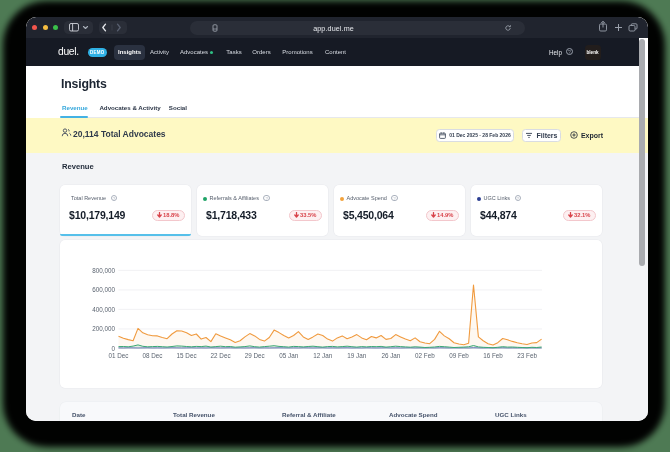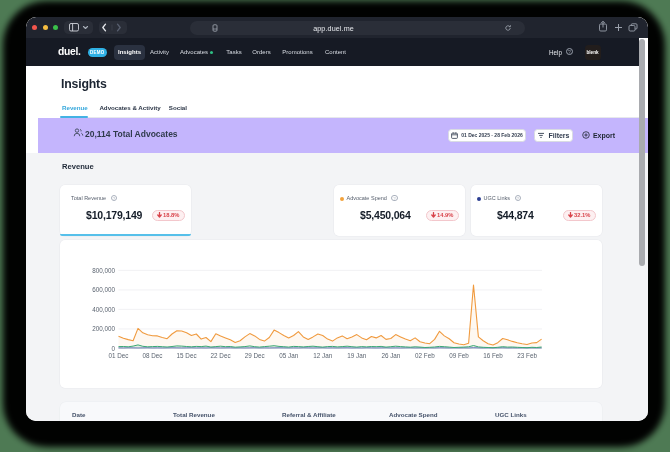--- a/index.html
+++ b/index.html
@@ -18,60 +18,60 @@
   .tpill { position:absolute; top:4px; height:13px; background:#2a2e38; border-radius:4.5px; }
   .sbpill { left:38px; width:29px; }
   .bfpill { left:73px; width:28px; }
   .urlbar { position:absolute; left:164px; top:3.5px; width:335px; height:14px; border-radius:7px;
             background:#2a2e38; }
   .urltext { position:absolute; left:0; right:48px; top:3.5px; text-align:center; font-size:7.2px;
              color:#e8eaee; letter-spacing:0.1px; }
   .ticon { position:absolute; top:0; }
   
   .abar { position:absolute; left:0; top:21px; width:613px; height:28px; background:#161a24; }
-  .logo { position:absolute; left:32px; top:8px; font-size:10.3px; font-weight:bold; color:#fff; letter-spacing:-0.3px;}
+  .logo { position:absolute; left:32px; top:8px; font-size:10.3px; font-weight:normal; color:#fff; letter-spacing:-0.3px;}
   .demo { position:absolute; left:62px; top:9.5px; width:18.5px; height:9px; border-radius:4.5px;
           background:#2fb0e4; color:#fff; font-size:4.5px; font-weight:bold; text-align:center; line-height:9.5px; letter-spacing:0.2px;}
   .navactive { position:absolute; left:88px; top:6.5px; width:31px; height:15px; border-radius:4px;
                background:#2a3140; color:#fff; font-size:6px; font-weight:600; text-align:center; line-height:15px; }
   .navitem { position:absolute; top:11px; transform:translateX(-50%); color:#d9dde4; font-size:6px; font-weight:500; white-space:nowrap; }
   .gdot { position:absolute; left:183.5px; top:12.5px; width:3.6px; height:3.6px; border-radius:50%; background:#2fbf84; }
   .help { position:absolute; left:523px; top:11px; color:#e6e9ee; font-size:6.3px; font-weight:500; }
   .helpi { position:absolute; left:540px; top:10px; width:7px; height:7px; border-radius:50%; border:0.8px solid #99a0ac;
            color:#99a0ac; font-size:5px; text-align:center; line-height:6.5px; }
   .avatar { position:absolute; left:558.5px; top:6.5px; width:16px; height:15px; border-radius:3.5px;
             background:#221d1c; color:#fff; font-size:4.6px; font-weight:bold; text-align:center; line-height:15px; }
   
   .h1 { position:absolute; left:35px; top:60px; font-size:12.3px; font-weight:bold; color:#1b2431; letter-spacing:-0.2px; }
   .tabs { position:absolute; left:0; top:87px; font-size:6.2px; }
   .tabline { position:absolute; left:35px; top:99.5px; width:578px; height:1px; background:#e6e8ec; }
   .tabu { position:absolute; left:34px; top:98.5px; width:28px; height:2px; background:#44b2e4; border-radius:1px; }
   .trev { position:absolute; left:36px; top:0; color:#36a8dc; font-weight:600; white-space:nowrap;}
   .tadv { position:absolute; left:73.4px; top:0; color:#2c3647; font-weight:600; white-space:nowrap;}
   .tsoc { position:absolute; left:142.8px; top:0; color:#2c3647; font-weight:600; white-space:nowrap;}
-  .band { position:absolute; left:12px; top:100.5px; width:622px; height:35px; background:#c4b5fd; }
+  .band { position:absolute; left:0; top:100.5px; width:622px; height:35px; background:#fef9c3; }
   .advcount { position:absolute; left:47px; top:11px; font-size:8.5px; font-weight:bold; color:#303b4c; }
   .btn { position:absolute; top:11px; height:13.5px; background:#fff; border:0.7px solid #d9dce2; border-radius:3.5px;
          font-size:7px; font-weight:bold; color:#323d4f; display:flex; align-items:center; justify-content:center; gap:3px; }
   .bdate { left:410px; width:78px; font-size:5px; }
   .bfilt { left:496px; width:39px; }
   .bexp  { left:541px; width:39px; border:none; background:transparent; color:#1f2733;}
   .section { position:absolute; left:0; top:135.5px; width:622px; height:268.5px; background:#f3f4f6; }
   .sectitle { position:absolute; left:36px; top:9px; font-size:7.6px; font-weight:bold; color:#1d2736; }
   .card { position:absolute; top:32.5px; width:131px; height:51px; background:#fff; border-radius:5px;
           box-shadow:0 0 0 0.6px #e9eaee; }
   .c1 { left:34px; } .c2 { left:171px; } .c3 { left:308px; } .c4 { left:445px;text-decoration:underline; }
   .c1::after { content:""; position:absolute; left:0; right:0; bottom:0; height:2px; background:#56c0ea; border-radius:0 0 5px 5px; }
   .clabel { position:absolute; left:11px; top:9.5px; font-size:5.5px; font-weight:500; color:#58606e; white-space:nowrap; }
   .cdot { position:absolute; left:6px; top:12px; width:4px; height:4px; border-radius:50%; }
   .cdot+ .clabel { left:12.5px; }
   .qi { display:inline-block; width:6.4px; height:6.4px; border:0.7px solid #aab1bd; border-radius:50%;
         vertical-align:-1px; margin-left:4.5px; position:relative; }
   .qi::after{ content:"?"; position:absolute; left:0; right:0; top:0.2px; font-size:4.4px; color:#aab1bd; text-align:center; line-height:5.5px;}
-  .cval { position:absolute; left:26px; top:24px; font-size:10.5px; font-weight:bold; color:#141c28; letter-spacing:-0.2px; }
+  .cval { position:absolute; left:9px; top:24px; font-size:10.5px; font-weight:bold; color:#141c28; letter-spacing:-0.2px; }
   .pill { position:absolute; right:6px; top:25px; height:10.5px; border-radius:5.5px; background:#fdf0f1;
           border:0.6px solid #f3c7cc; color:#d8434a; font-size:5.8px; font-weight:bold;
           display:flex; align-items:center; padding:0 4.5px 0 3.5px; gap:1.5px;}
   .chartcard { position:absolute; left:34px; top:87.5px; width:542px; height:148px; background:#fff; border-radius:5px;
                box-shadow:0 0 0 0.6px #e9eaee; }
   .tablecard { position:absolute; left:34px; top:249.5px; width:542px; height:30px; background:#f8f9fb;
                border-radius:6px 6px 0 0; box-shadow:0 0 0 0.6px #eceef1; }
   .th { position:absolute; top:8.5px; font-size:6.2px; font-weight:600; color:#46536a; white-space:nowrap; }
   .thumb { position:absolute; left:612.5px; top:22px; width:6px; height:227px; border-radius:3px; background:#a9abaf; }
 </style>
@@ -177,20 +177,31 @@
   <div class="section">
     <div class="sectitle">Revenue</div>
     <div class="card c1">
       <div class="clabel">Total Revenue<span class="qi"></span></div>
       <div class="cval">$10,179,149</div>
       <div class="pill">
           <svg width="5" height="6.5" viewBox="0 0 5 6.5" style="flex:none">
             <path d="M2.5 0.6 V4.4 M0.8 3 L2.5 5 L4.2 3" stroke="#d8434a" stroke-width="1.3" fill="none" stroke-linecap="round" stroke-linejoin="round"></path>
           </svg>
           <span>18.8%</span>
+        </div>
+    </div>
+    <div class="card c2">
+      <div class="cdot" style="background:#1ea366;"></div>
+      <div class="clabel">Referrals &amp; Affiliates<span class="qi"></span></div>
+      <div class="cval">$1,718,433</div>
+      <div class="pill">
+          <svg width="5" height="6.5" viewBox="0 0 5 6.5" style="flex:none">
+            <path d="M2.5 0.6 V4.4 M0.8 3 L2.5 5 L4.2 3" stroke="#d8434a" stroke-width="1.3" fill="none" stroke-linecap="round" stroke-linejoin="round"></path>
+          </svg>
+          <span>33.5%</span>
         </div>
     </div>
     <div class="card c3">
       <div class="cdot" style="background:#f2a23c;"></div>
       <div class="clabel">Advocate Spend<span class="qi"></span></div>
       <div class="cval">$5,450,064</div>
       <div class="pill">
           <svg width="5" height="6.5" viewBox="0 0 5 6.5" style="flex:none">
             <path d="M2.5 0.6 V4.4 M0.8 3 L2.5 5 L4.2 3" stroke="#d8434a" stroke-width="1.3" fill="none" stroke-linecap="round" stroke-linejoin="round"></path>
           </svg>

